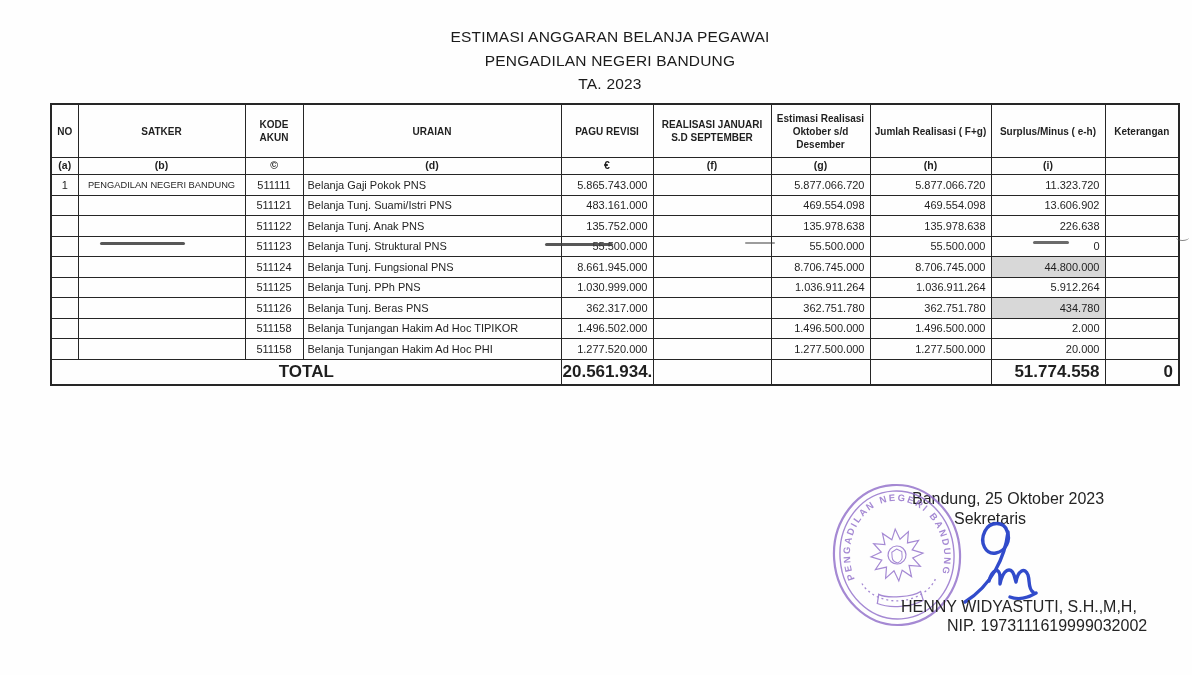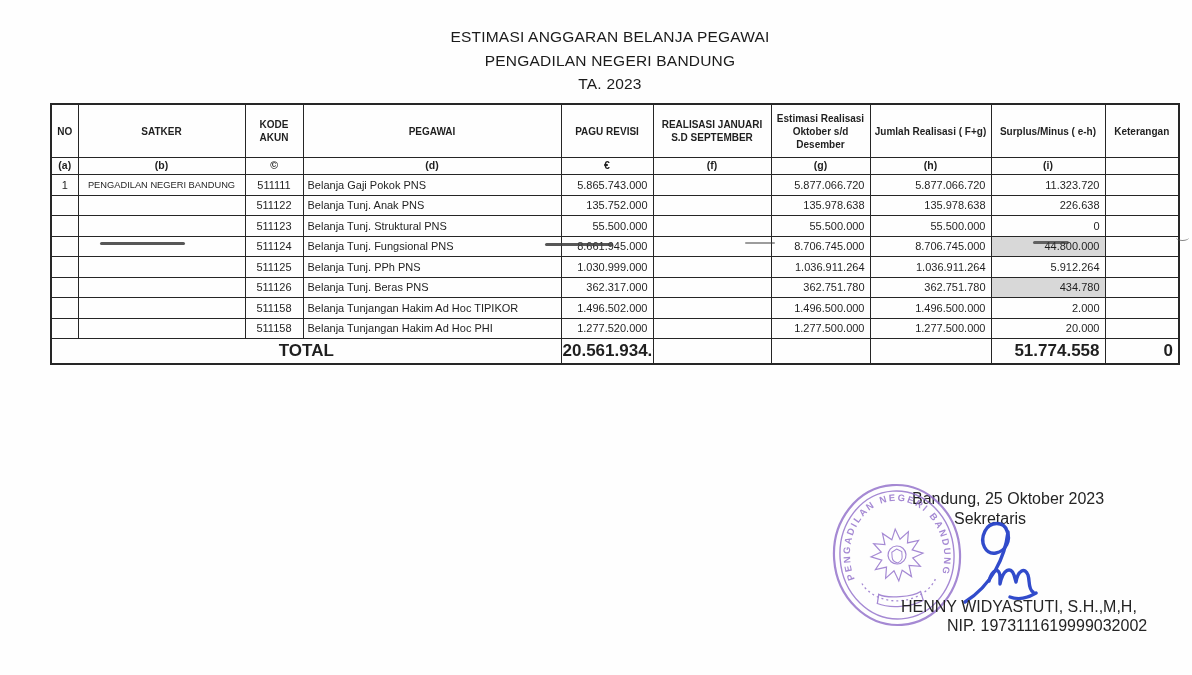--- a/index.html
+++ b/index.html
@@ -62,21 +62,21 @@
       <col style="width:99px">
       <col style="width:121px">
     <col style="width:114px">
       <col style="width:74px">
   </colgroup>
   <thead>
     <tr class="h1">
       <th>NO</th>
       <th>SATKER</th>
       <th>KODE AKUN</th>
-      <th>PEGAWAI</th>
+      <th>URAIAN</th>
       <th>PAGU REVISI</th>
       <th>REALISASI JANUARI S.D SEPTEMBER</th>
       <th>Estimasi Realisasi Oktober s/d Desember</th>
       <th>Jumlah Realisasi ( F+g)</th>
       <th>Surplus/Minus ( e-h)</th>
       <th>Keterangan</th>
     </tr>
     <tr class="h2">
       <th>(a)</th>
       <th>(b)</th>
@@ -99,20 +99,32 @@
         <td class="num">5.865.743.000</td>
         <td class="num"></td>
         <td class="num">5.877.066.720</td>
         <td class="num">5.877.066.720</td>
         <td class="num">11.323.720</td>
         <td class="num"></td>
       </tr>
       <tr>
         <td class="center"></td>
         <td class="satker"></td>
+        <td class="center">511121</td>
+        <td class="left">Belanja Tunj. Suami/Istri PNS</td>
+        <td class="num">483.161.000</td>
+        <td class="num"></td>
+        <td class="num">469.554.098</td>
+        <td class="num">469.554.098</td>
+        <td class="num">13.606.902</td>
+        <td class="num"></td>
+      </tr>
+      <tr>
+        <td class="center"></td>
+        <td class="satker"></td>
         <td class="center">511122</td>
         <td class="left">Belanja Tunj. Anak PNS</td>
         <td class="num">135.752.000</td>
         <td class="num"></td>
         <td class="num">135.978.638</td>
         <td class="num">135.978.638</td>
         <td class="num">226.638</td>
         <td class="num"></td>
       </tr>
       <tr>

